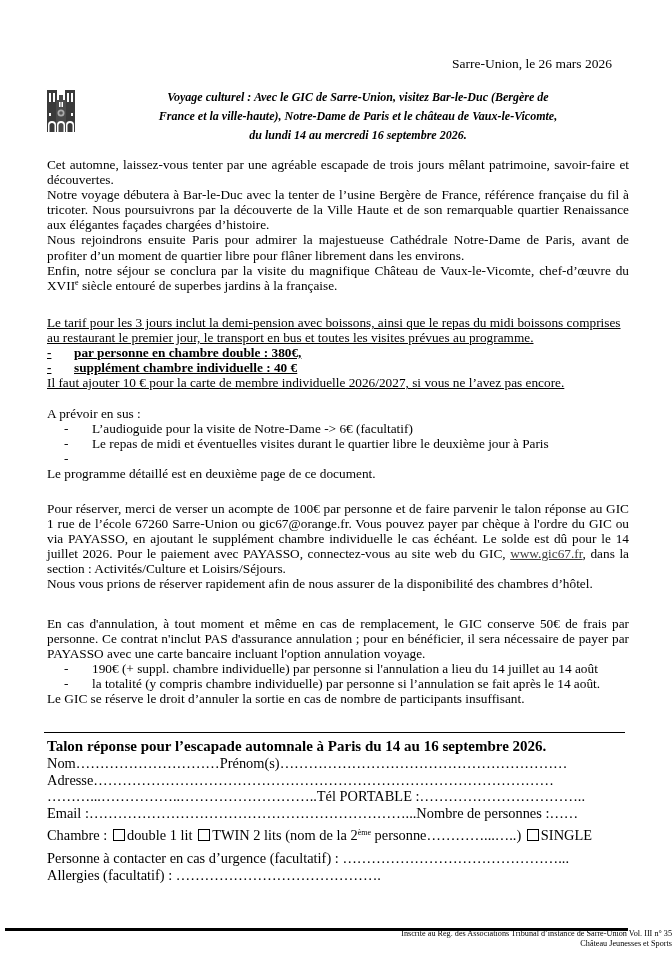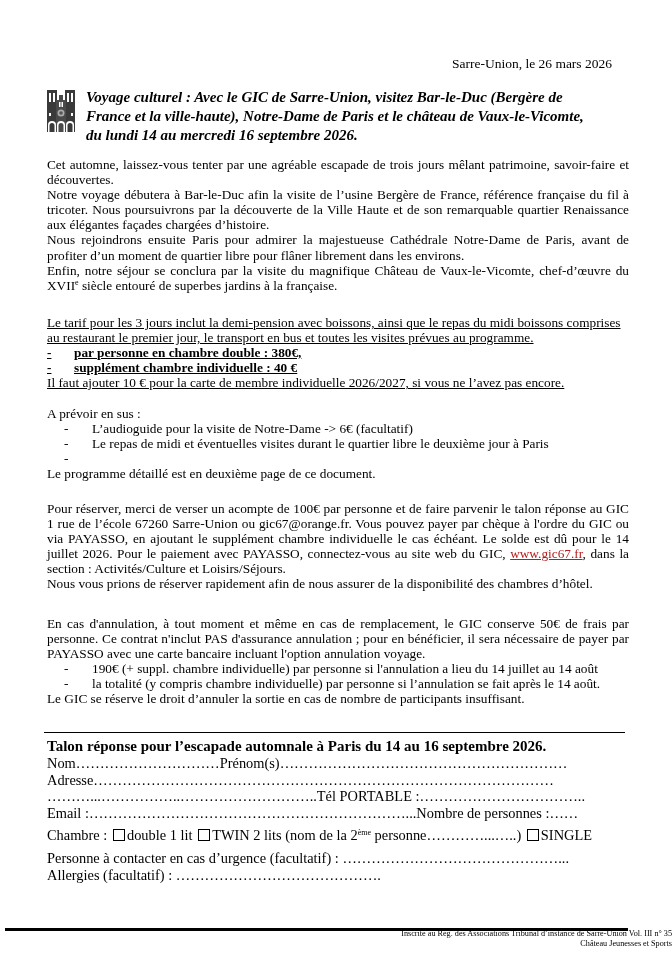--- a/index.html
+++ b/index.html
@@ -2,32 +2,32 @@
 <html><head>
 <meta charset="utf-8">
 <style>
   html, body { margin: 0; padding: 0; background: #ffffff; }
   body { width: 672px; height: 955px; position: relative; overflow: hidden;
          font-family: "Liberation Serif", serif; color: #000; }
   .page { position: absolute; left: 0; top: 0; width: 656px; height: 955px; }
   .date { position: absolute; top: 56px; right: 44px; font-size: 13.5px; }
   .title-wrap { position: absolute; top: 88px; left: 46px; width: 584px; height: 60px; }
   .cathedral { position: absolute; left: 0; top: 2px; width: 30px; height: 42px; }
-  .title { position: absolute; left: 40px; right: 0; top: 0; text-align: left;
-           font-style: italic; font-weight: bold; font-size: 15px; line-height: 19px; }
+  .title { position: absolute; left: 40px; right: 0; top: 0; text-align: center;
+           font-style: italic; font-weight: bold; font-size: 12px; line-height: 19px; }
   .body-text { position: absolute; left: 47px; width: 582px; font-size: 13.3px; line-height: 15.1px; }
   .just { text-align: justify; }
   p { margin: 0; }
   .dash-line { display: flex; }
   .dash-line .dash { width: 27px; flex: none; }
   .dash-line.indent { padding-left: 17px; }
   .dash-line.indent .dash { width: 28px; }
   .bold { font-weight: bold; }
   .italic { }
-  a.link { color: #b91c1c; text-decoration: underline; }
+  a.link { color: #404040; text-decoration: underline; }
   .separator { position: absolute; left: 44px; width: 581px; top: 732px; height: 0;
                border-top: 1.5px solid #000; }
   .form { position: absolute; left: 47px; top: 737px; width: 585px; font-size: 14.4px; line-height: 16.6px; }
   .form .heading { font-weight: bold; font-size: 15px; line-height: 18px; }
   .form .row { white-space: nowrap; overflow: hidden; }
   .checkbox { display: inline-block; width: 10px; height: 10px; border: 1px solid #000;
               vertical-align: -1px; margin: 0 2px; }
   sup { font-size: 8px; line-height: 0; vertical-align: 5px; }
   .footer { position: absolute; top: 929px; left: 0; width: 672px; text-align: right;
             font-size: 8.2px; line-height: 9.5px; }
@@ -65,21 +65,21 @@
     </svg>
     <div class="title">
       <div>Voyage culturel : Avec le GIC de Sarre-Union, visitez Bar-le-Duc (Bergère de</div>
       <div>France et la ville-haute), Notre-Dame de Paris et le château de Vaux-le-Vicomte,</div>
       <div>du lundi 14 au mercredi 16 septembre 2026.</div>
     </div>
   </div>
 
   <div class="body-text just" style="top:157px;">
     <p>Cet automne, laissez-vous tenter par une agréable escapade de trois jours mêlant patrimoine, savoir-faire et découvertes.</p>
-    <p>Notre voyage débutera à Bar-le-Duc afin la visite de l’usine Bergère de France, référence française du fil à tricoter. Nous poursuivrons par la découverte de la Ville Haute et de son remarquable quartier Renaissance aux élégantes façades chargées d’histoire.</p>
+    <p>Notre voyage débutera à Bar-le-Duc avec la tenter de l’usine Bergère de France, référence française du fil à tricoter. Nous poursuivrons par la découverte de la Ville Haute et de son remarquable quartier Renaissance aux élégantes façades chargées d’histoire.</p>
     <p>Nous rejoindrons ensuite Paris pour admirer la majestueuse Cathédrale Notre-Dame de Paris, avant de profiter d’un moment de quartier libre pour flâner librement dans les environs.</p>
     <p><span>Enfin, notre séjour se conclura par la visite du magnifique Château de Vaux-le-Vicomte, chef-d’œuvre du XVII</span><sup>e</sup><span> siècle entouré de superbes jardins à la française.</span></p>
   </div>
 
   <div class="body-text" style="top:315px;text-decoration:underline;">
     <p>Le tarif pour les 3 jours inclut la demi-pension avec boissons, ainsi que le repas du midi boissons comprises au restaurant le premier jour, le transport en bus et toutes les visites prévues au programme.</p>
     <div class="dash-line bold">
         <span class="dash">-</span>
         <span>par personne en chambre double : 380€,</span>
       </div>

